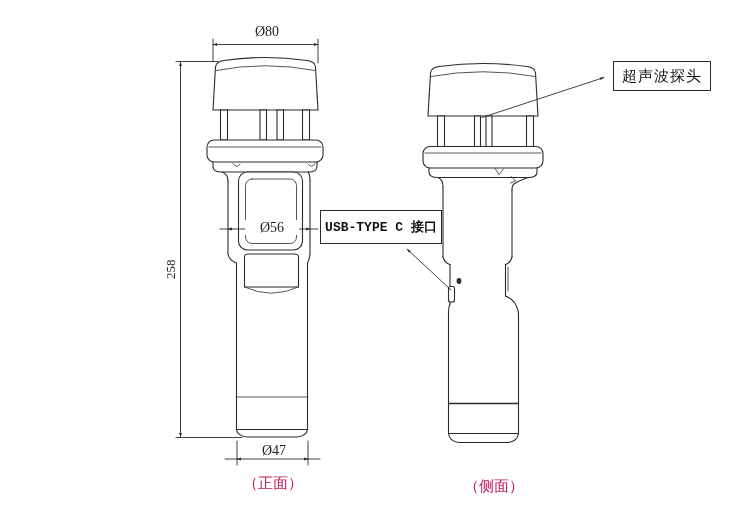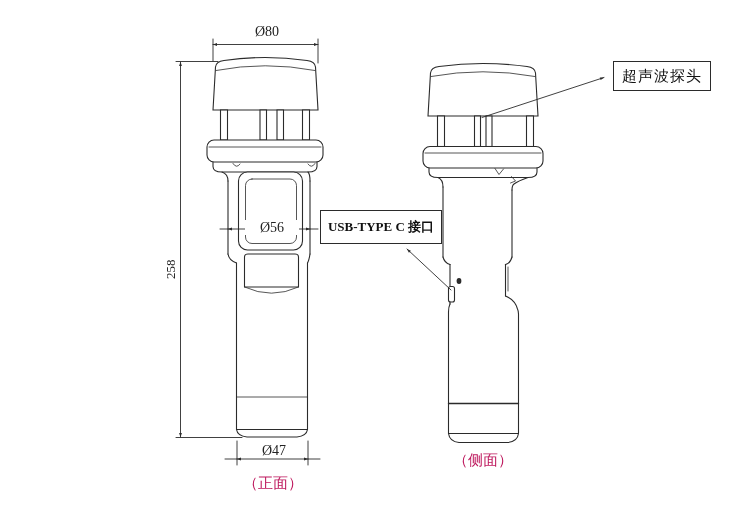--- a/index.html
+++ b/index.html
@@ -15,21 +15,21 @@
   svg .thick{stroke-width:1.4;}
   svg .dot{fill:#2b2b2b;stroke:none;}
   .txt{position:absolute;text-align:center;line-height:1.1;}
   .dimtxt{font-size:14px;background:#ffffff;padding:0 2px;color:#222;}
   .rot{transform:rotate(-90deg);font-size:13px;}
   .callout{
     position:absolute;border:1.4px solid #2b2b2b;background:#ffffff;
     display:flex;align-items:center;justify-content:center;color:#111;
   }
   .callout.probe{font-size:15px;letter-spacing:1px;}
-  .callout.usb{font-family:Liberation Serif, serif;font-size:13px;font-weight:600;}
+  .callout.usb{font-family:Liberation Mono, monospace;font-size:13px;font-weight:600;}
   .caption{font-size:15px;color:#be185d;}
 </style>
 </head>
 <body>
 
 <div class="canvas">
 
   <svg width="750" height="531" viewBox="0 0 750 531">
     <defs>
       <marker id="arr" viewBox="0 0 10 10" refX="9.6" refY="5" markerWidth="11" markerHeight="4.6" orient="auto-start-reverse">
@@ -161,15 +161,15 @@
   <div class="txt dimtxt" style="left:247px;top:443px;width:50px;text-align:center;">Ø47</div>
 
   <div class="txt rot" style="left:151px;top:262px;width:40px;">258</div>
 
   <div class="callout probe" style="left:613px;top:61px;width:96px;height:28px;">超声波探头</div>
 
   <div class="callout usb" style="left:320px;top:210px;width:120px;height:32px;">USB-TYPE C 接口</div>
 
   <div class="txt caption" style="left:232px;top:475px;width:82px;">（正面）</div>
 
-  <div class="txt caption" style="left:442px;top:452px;width:82px;">（侧面）</div>
+  <div class="txt caption" style="left:442px;top:478px;width:82px;text-align:right;">（侧面）</div>
 
 </div>
 
 </body></html>

